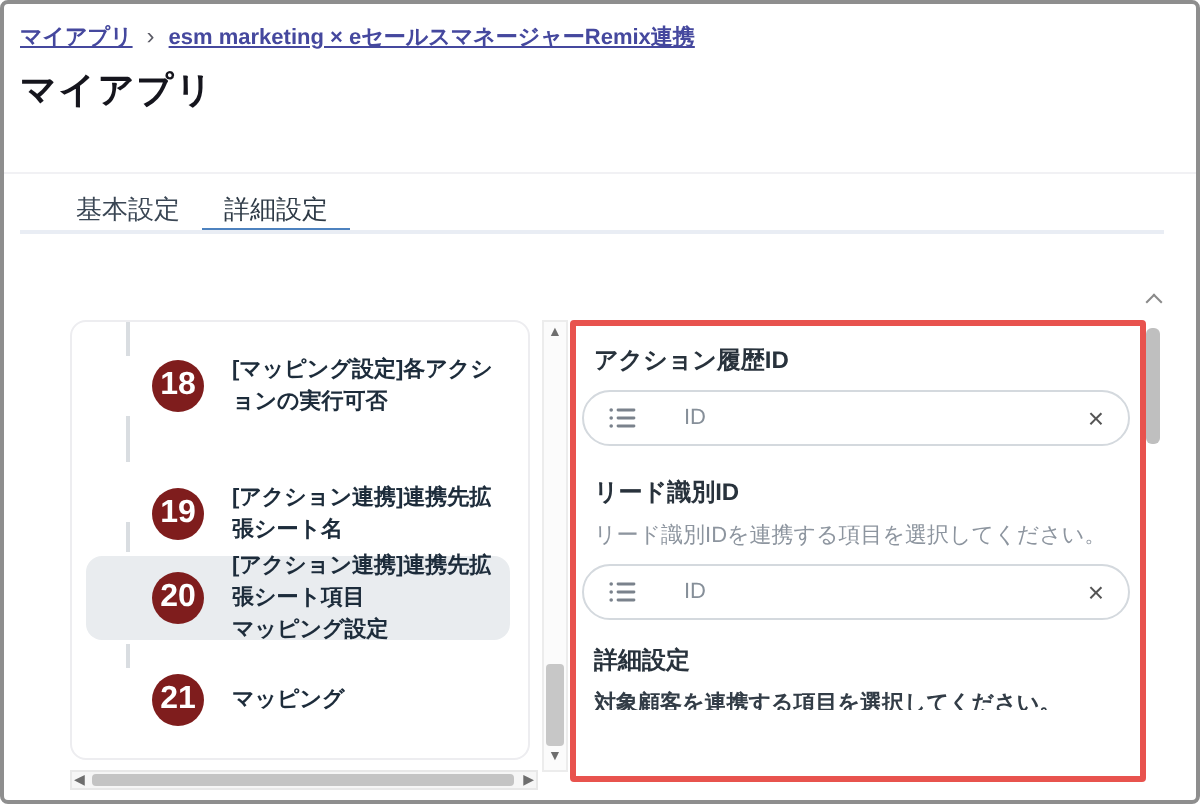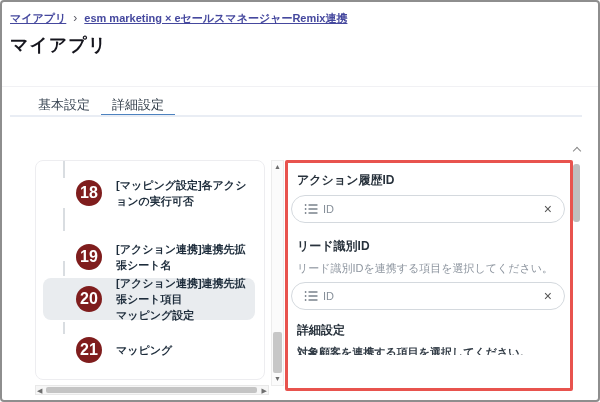--- a/index.html
+++ b/index.html
@@ -38,21 +38,21 @@
   .hscroll .thumb { position:absolute; left:10px; top:1px; height:6px; width:211px; background:#c4c4c4; border-radius:2px; cursor:grab; }
   .vscroll-right { position:absolute; left:570px; top:143px; width:9px; height:247px; }
   .chev-up { position:absolute; left:2px; top:3px; width:6px; height:6px; border-top:1.5px solid #8a8a8a; border-right:1.5px solid #8a8a8a; transform:rotate(-45deg); }
   .vscroll-right .thumb { position:absolute; left:1px; top:19px; width:7px; height:58px; background:#bfbfbf; border-radius:3px; cursor:grab; }
   
   .form-panel { position:absolute; left:289px; top:161px; width:274px; height:192px; overflow:hidden; }
   .f-label { font-size:12px; font-weight:700; color:#28323c; line-height:15px; padding-left:6px; }
   .f-desc { font-size:11px; color:#8d959f; line-height:14px; padding-left:6px; }
   .f-desc.dark { color:#333d47; font-weight:700; }
   .mt10{margin-top:10px}.mt16{margin-top:16px}.mt13{margin-top:13px}.mt7{margin-top:7px}
-  .pill { margin-top:7px; height:28px; width:100%; background:#fff; border:1px solid #d4d9de; border-radius:14px; display:flex; align-items:center; padding:0 12px; gap:5px; cursor:pointer; }
+  .pill { margin-top:7px; height:28px; width:100%; background:#fff; border:1px solid #d4d9de; border-radius:14px; display:flex; align-items:center; padding:0 12px; gap:24px; cursor:pointer; }
   .pill-value { flex:1; font-size:11px; color:#868f99; }
   .pill-clear { font-size:14px; color:#555; line-height:1; cursor:pointer; }
   .list-icon { display:flex; }
   
   .red-box { position:absolute; left:283px; top:158px; width:288px; height:231px; border:3px solid #e8534e; border-radius:2px; pointer-events:none; z-index:9; }
 </style>
 </head>
 <body>
 
 <div class="frame">

